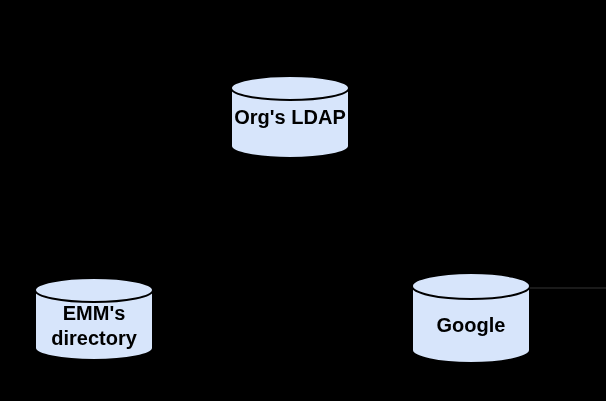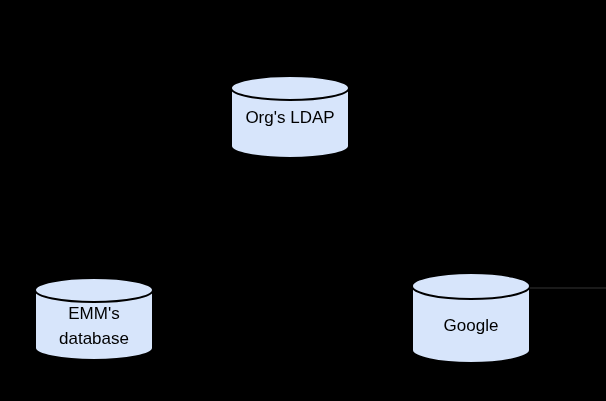--- a/index.html
+++ b/index.html
@@ -30,24 +30,25 @@
   .cyl ellipse {
     fill: var(--cylinder-fill, #d7e5fb);
     stroke: var(--cylinder-stroke, #000000);
     stroke-width: 2;
   }
   .label {
     position: absolute;
     left: 0;
     width: 100%;
     text-align: center;
-    font-size: 17px;
+    font-size: 20px;
     line-height: 25px;
     color: var(--label-color, #000000);
     white-space: nowrap;
+    font-weight: bold;
   }
   .node-ldap   { left: 230px; top: 75px;  width: 120px; height: 84px; }
   .node-ldap .label   { top: 30px; }
   .node-emm    { left: 34px;  top: 277px; width: 120px; height: 84px; }
   .node-emm .label    { top: 24px; }
   .node-google { left: 411px; top: 272px; width: 120px; height: 92px; }
   .node-google .label { top: 41px; }
   .connector-stub {
     position: absolute;
     left: 530px;
@@ -72,21 +73,21 @@
     </div>
   </div>
 
   <div class="node node-emm">
     <svg class="cyl" width="120" height="84" viewBox="0 0 120 84">
       <path d="M 1 13 L 1 71 A 59 12 0 0 0 119 71 L 119 13"></path>
       <ellipse cx="60" cy="13" rx="59" ry="12"></ellipse>
     </svg>
     <div class="label">
       <div>EMM's</div>
-      <div>database</div>
+      <div>directory</div>
     </div>
   </div>
 
   <div class="node node-google">
     <svg class="cyl" width="120" height="92" viewBox="0 0 120 92">
       <path d="M 1 14 L 1 78 A 59 13 0 0 0 119 78 L 119 14"></path>
       <ellipse cx="60" cy="14" rx="59" ry="13"></ellipse>
     </svg>
     <div class="label">
       <div>Google</div>

